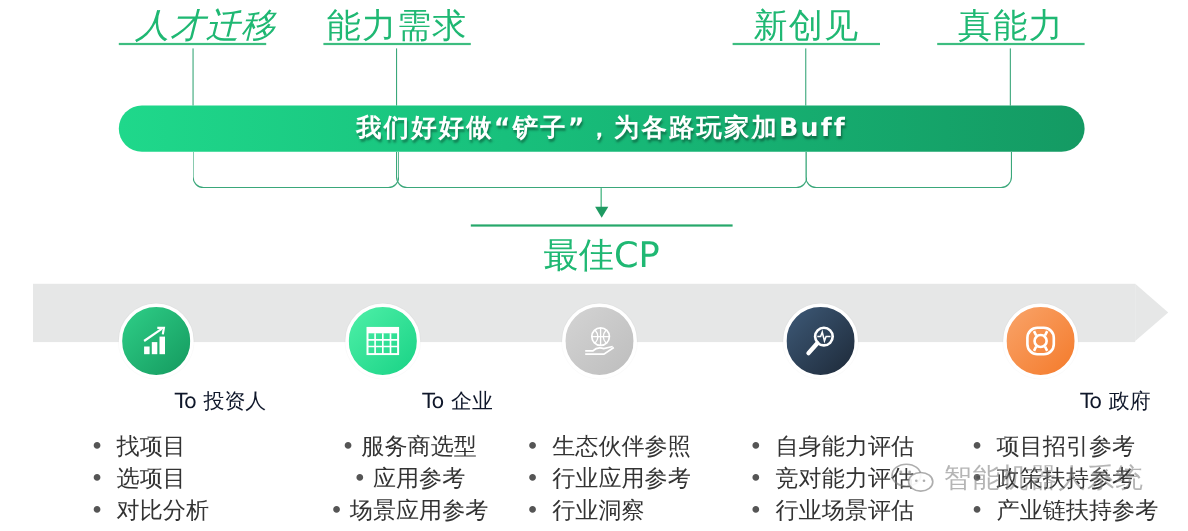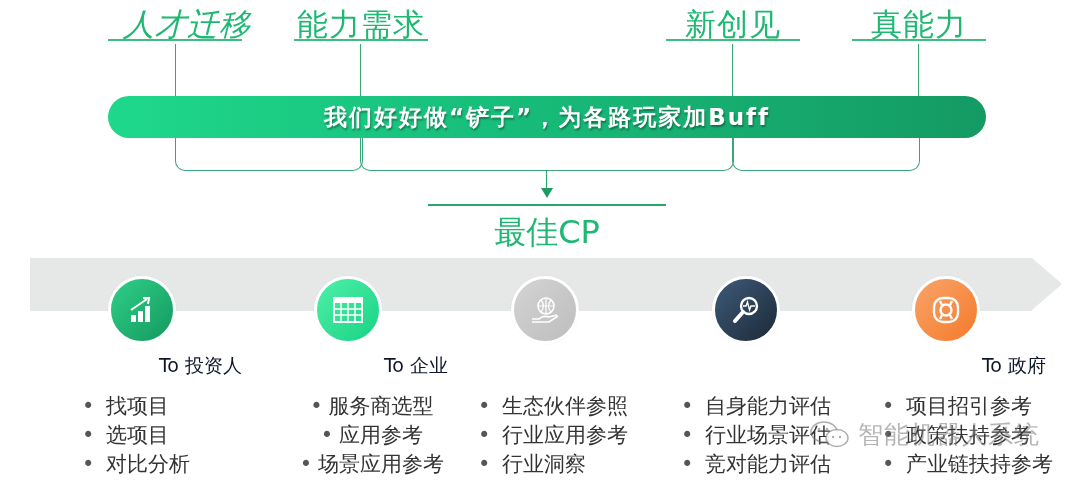--- a/index.html
+++ b/index.html
@@ -119,22 +119,22 @@
   <li><span class="dot">•</span><span>应用参考</span></li>
   <li><span class="dot">•</span><span>场景应用参考</span></li>
 </ul>
 <ul class="list" style="left:478px;">
   <li><span class="dot">•</span><span>生态伙伴参照</span></li>
   <li><span class="dot">•</span><span>行业应用参考</span></li>
   <li><span class="dot">•</span><span>行业洞察</span></li>
 </ul>
 <ul class="list" style="left:681px;">
   <li><span class="dot">•</span><span>自身能力评估</span></li>
+  <li><span class="dot">•</span><span>竞对能力评估</span></li>
   <li><span class="dot">•</span><span>行业场景评估</span></li>
-  <li><span class="dot">•</span><span>竞对能力评估</span></li>
 </ul>
 <ul class="list" style="left:882px;">
   <li><span class="dot">•</span><span>项目招引参考</span></li>
   <li><span class="dot">•</span><span>政策扶持参考</span></li>
   <li><span class="dot">•</span><span>产业链扶持参考</span></li>
 </ul>
 
 <div class="watermark">
   <svg width="44" height="32" viewBox="0 0 44 32">
       <ellipse cx="16" cy="13" rx="13" ry="10" fill="none" stroke="rgba(120,120,120,0.6)" stroke-width="1.5"></ellipse>

